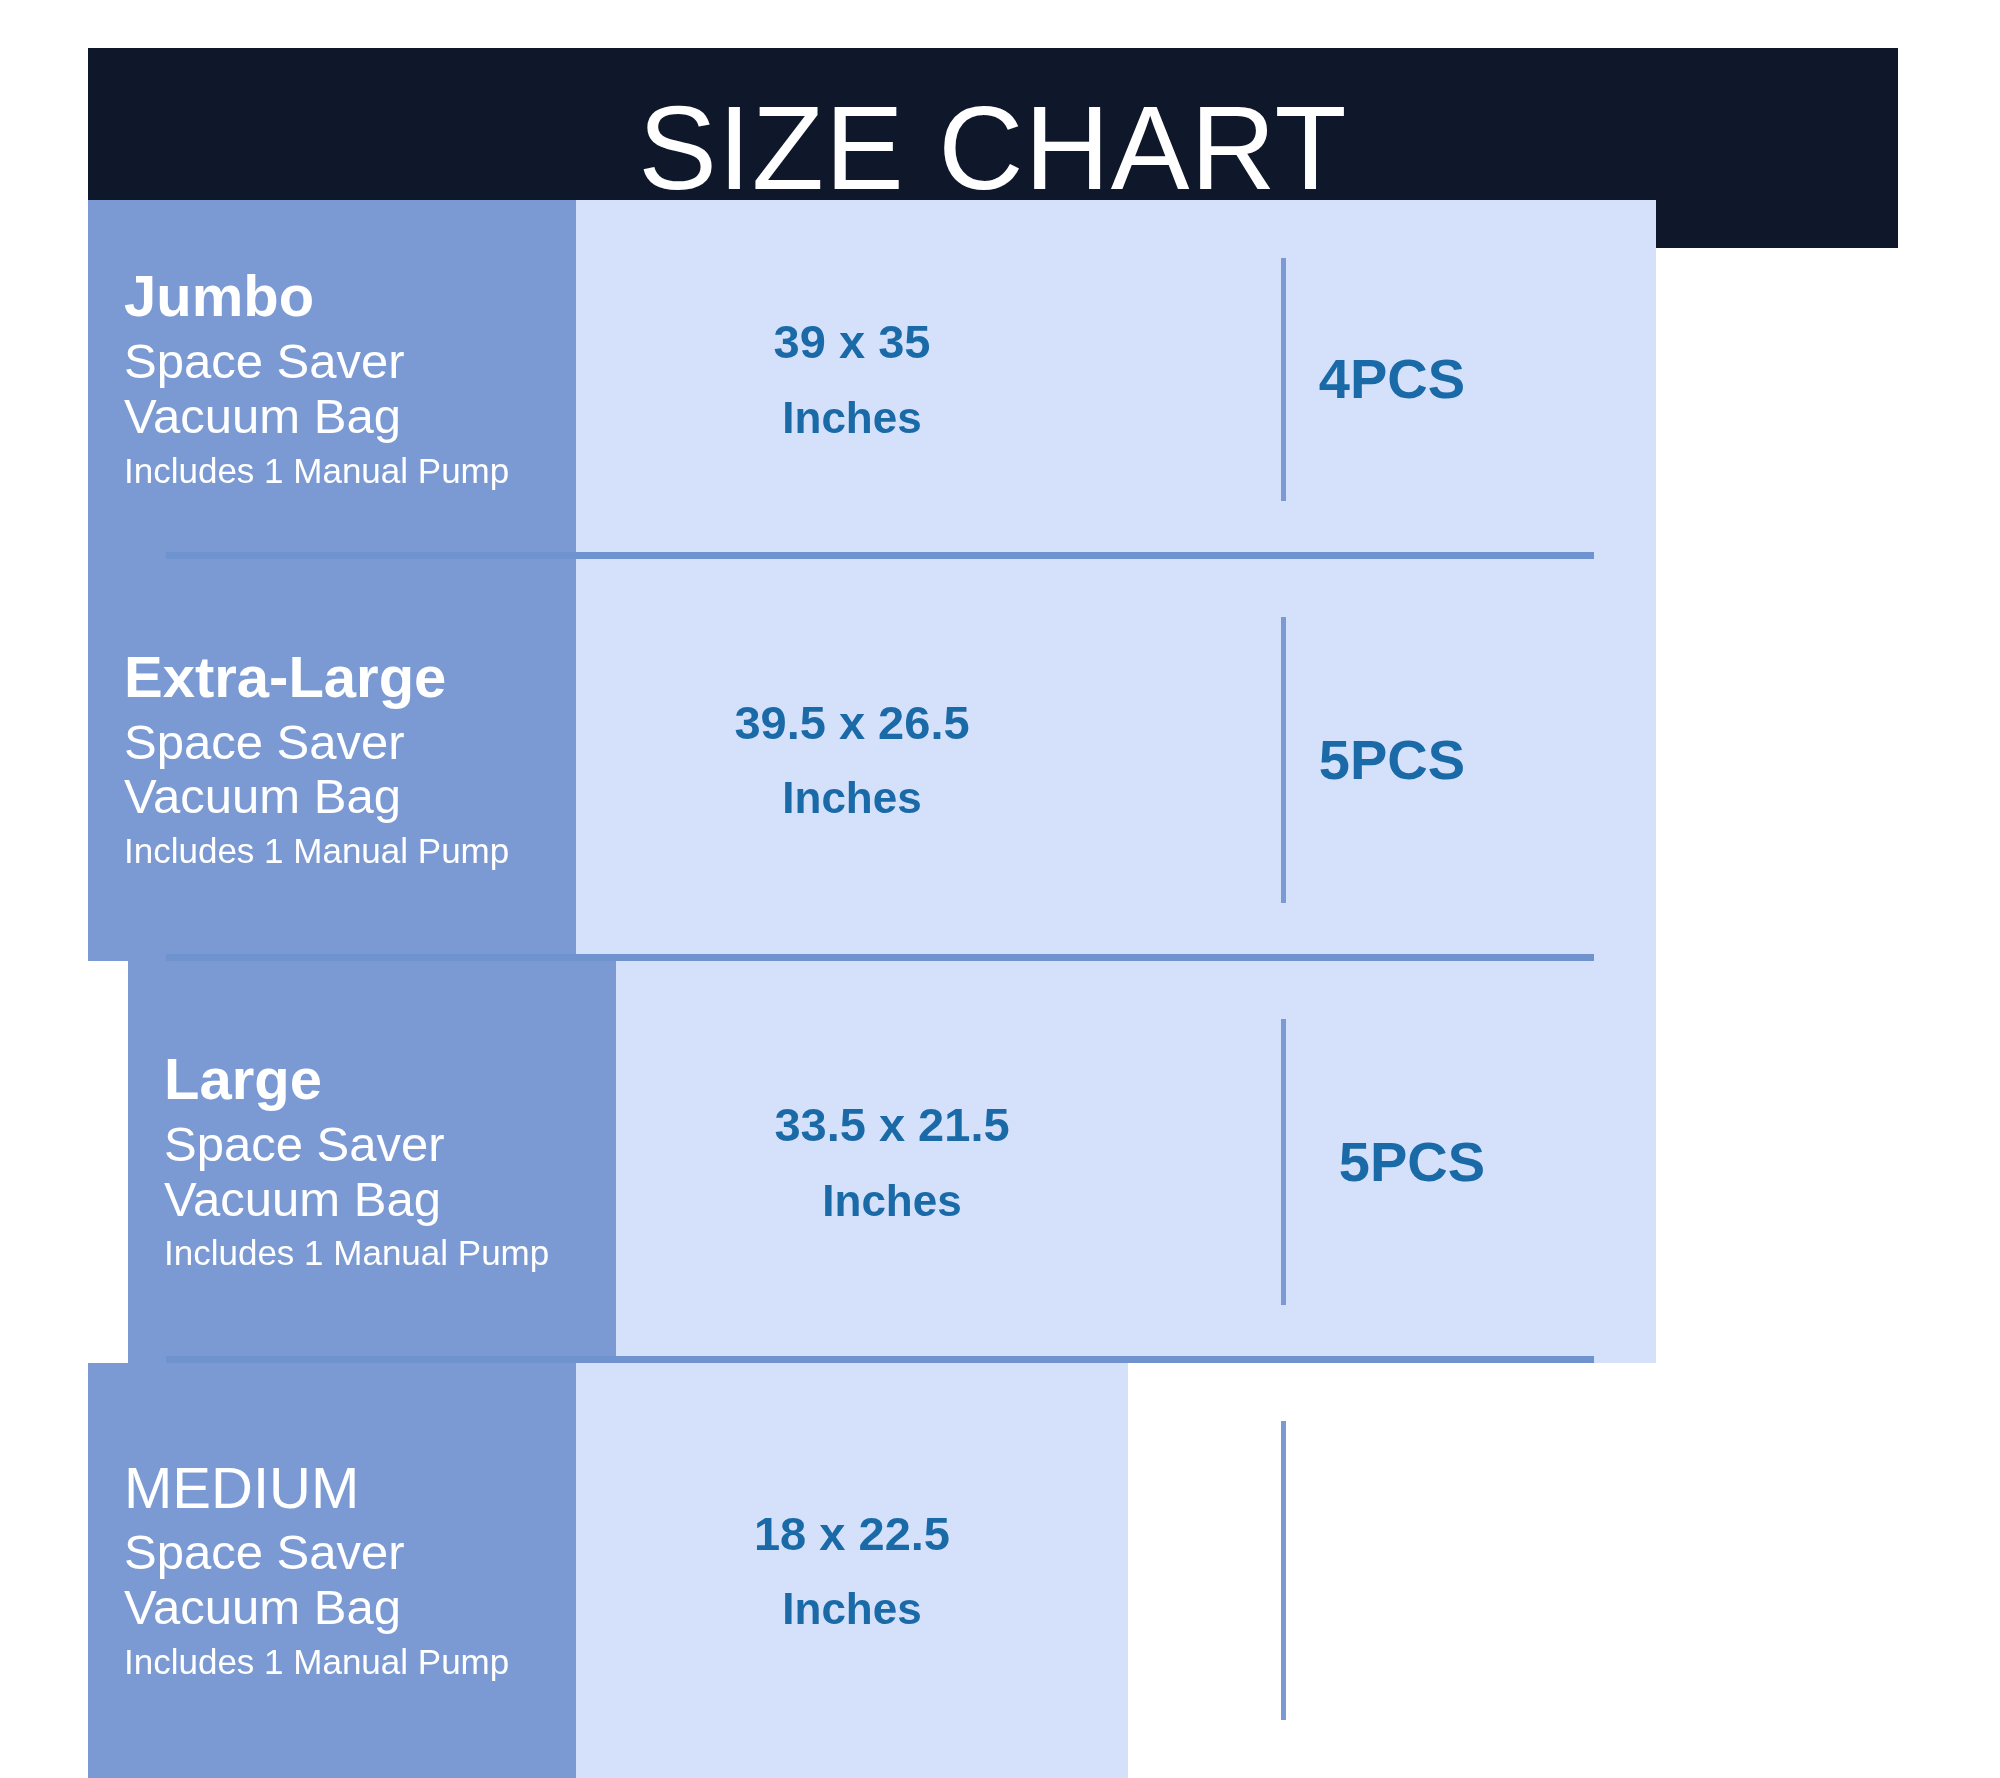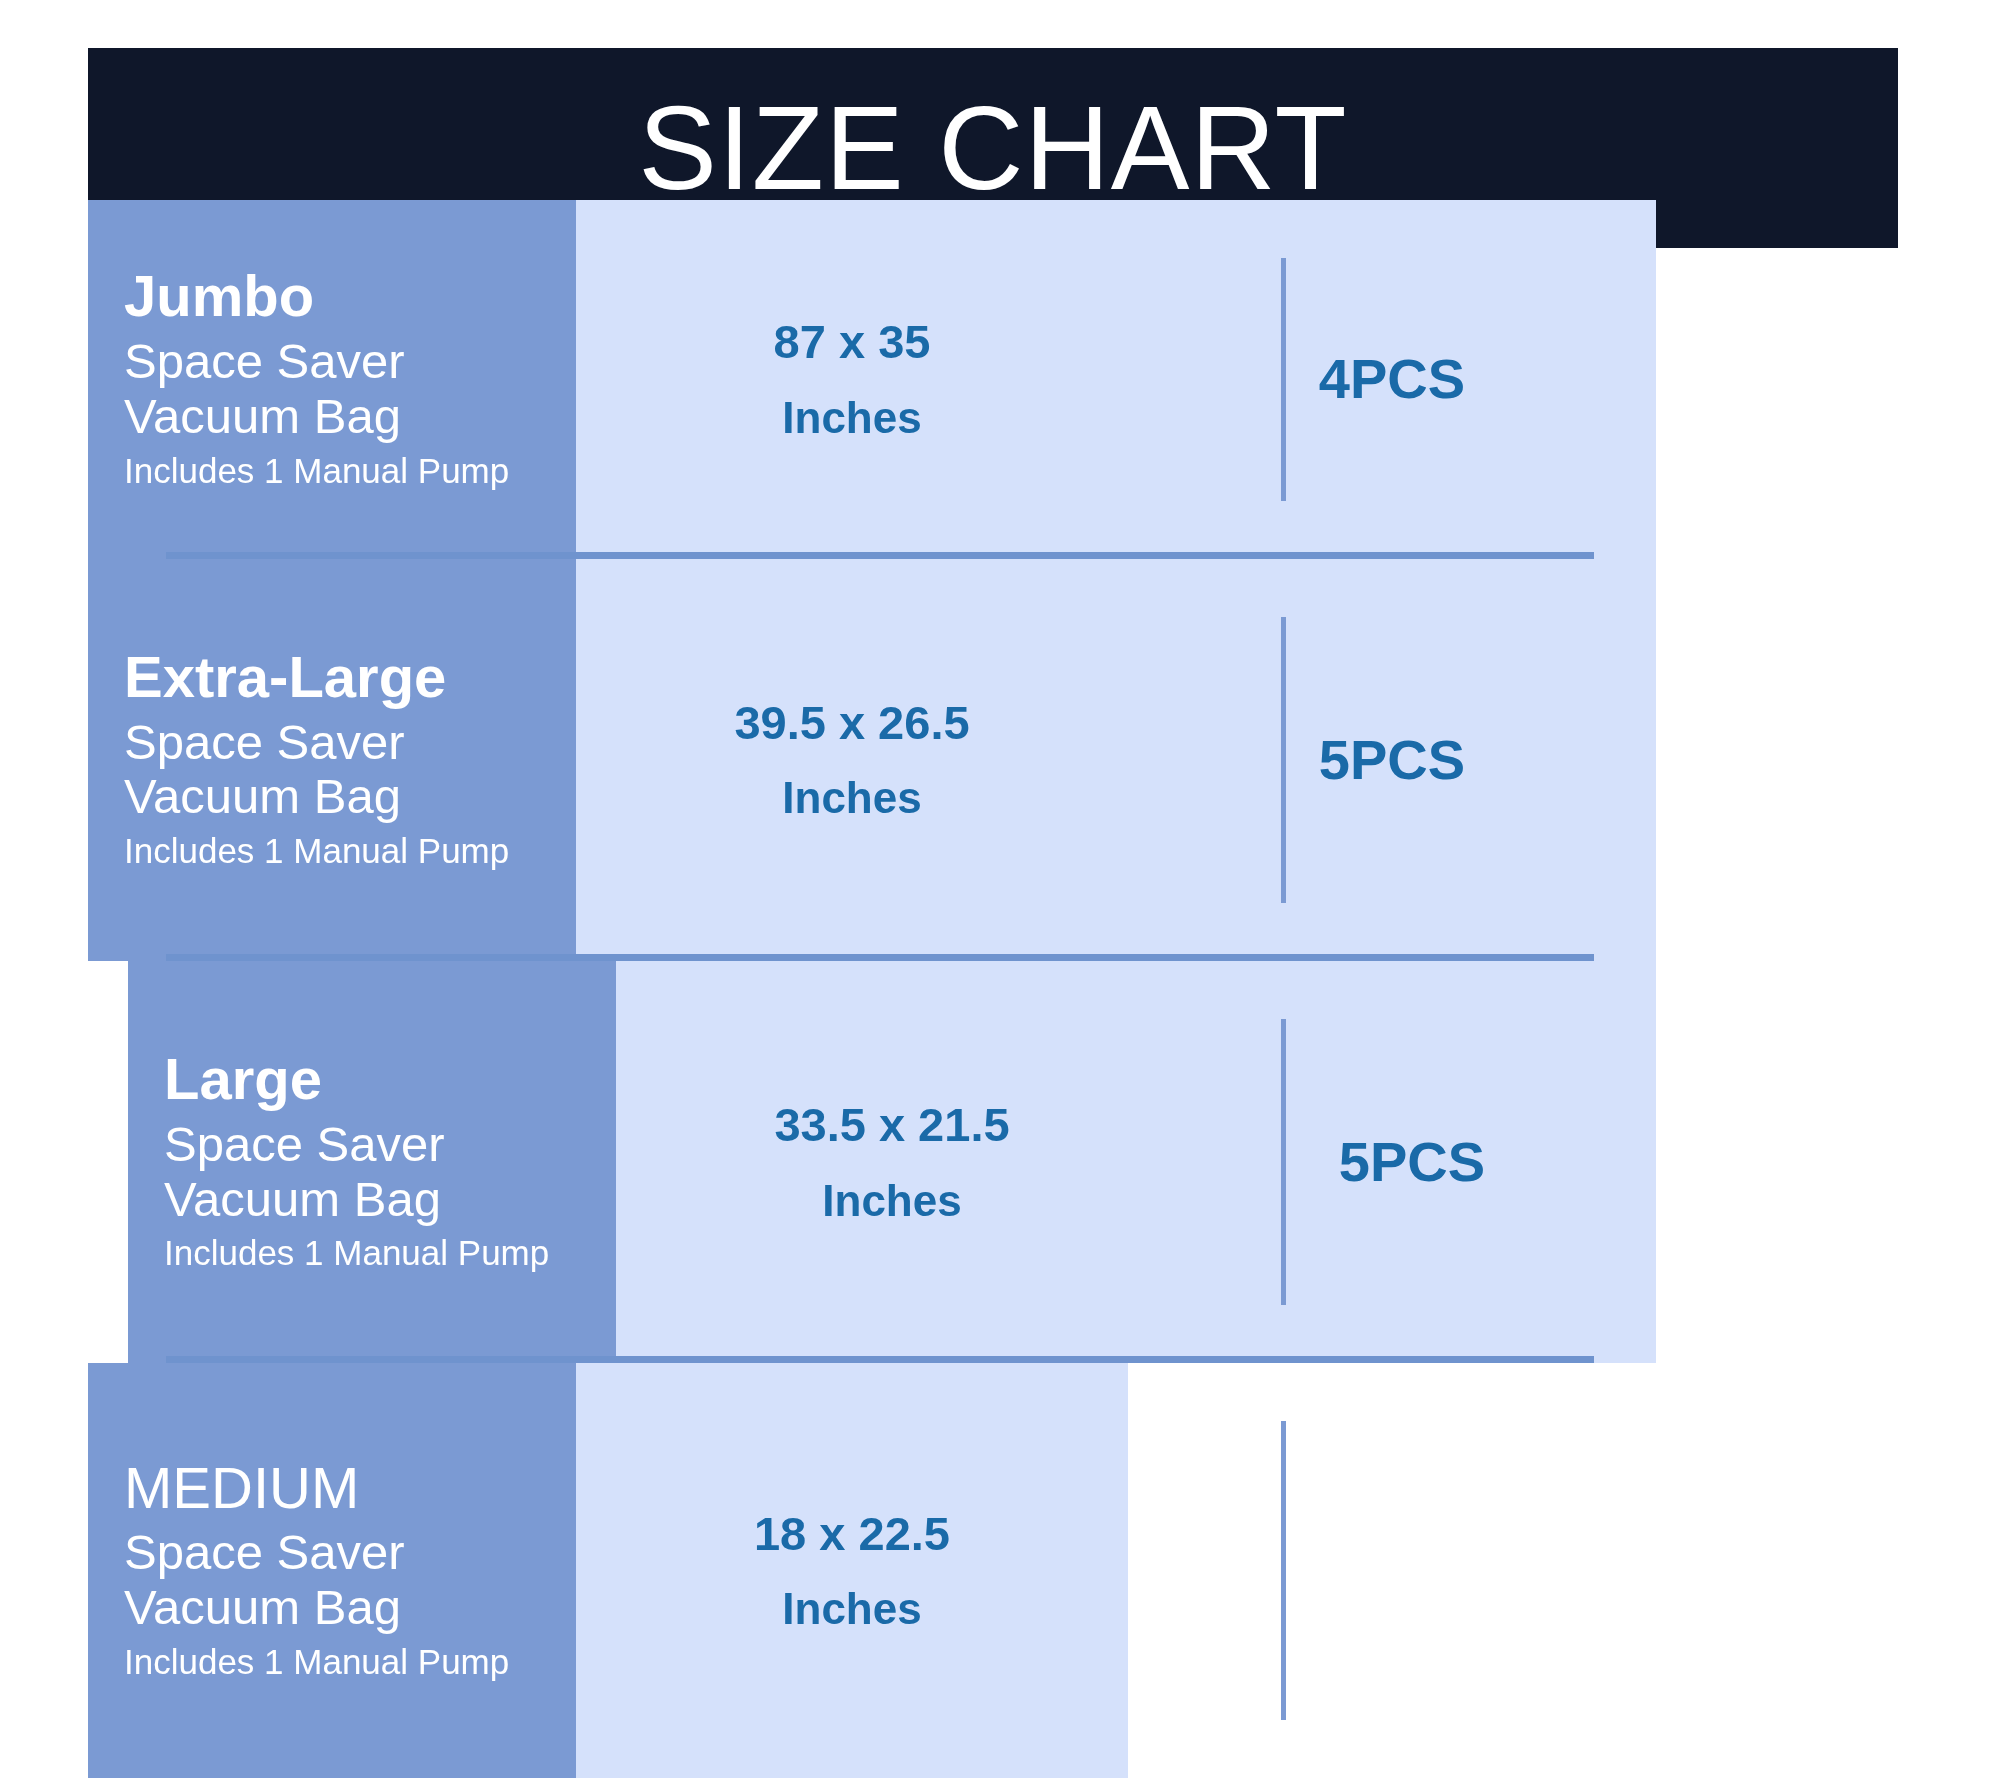--- a/index.html
+++ b/index.html
@@ -177,21 +177,21 @@
   <div class="table-body">
 
     <div class="row row-jumbo">
       <div class="col-name">
         <div class="size-label">Jumbo</div>
         <div class="product-line">Space Saver</div>
         <div class="product-line">Vacuum Bag</div>
         <div class="includes-line">Includes 1 Manual Pump</div>
       </div>
       <div class="col-dimension">
-        <div class="dim-value">87 x 35</div>
+        <div class="dim-value">39 x 35</div>
         <div class="dim-unit">Inches</div>
       </div>
       <div class="col-qty">
         <div class="qty-value">4PCS</div>
       </div>
       <div class="v-divider"></div>
       <div class="h-divider"></div>
     </div>
 
     <div class="row row-extralarge">

